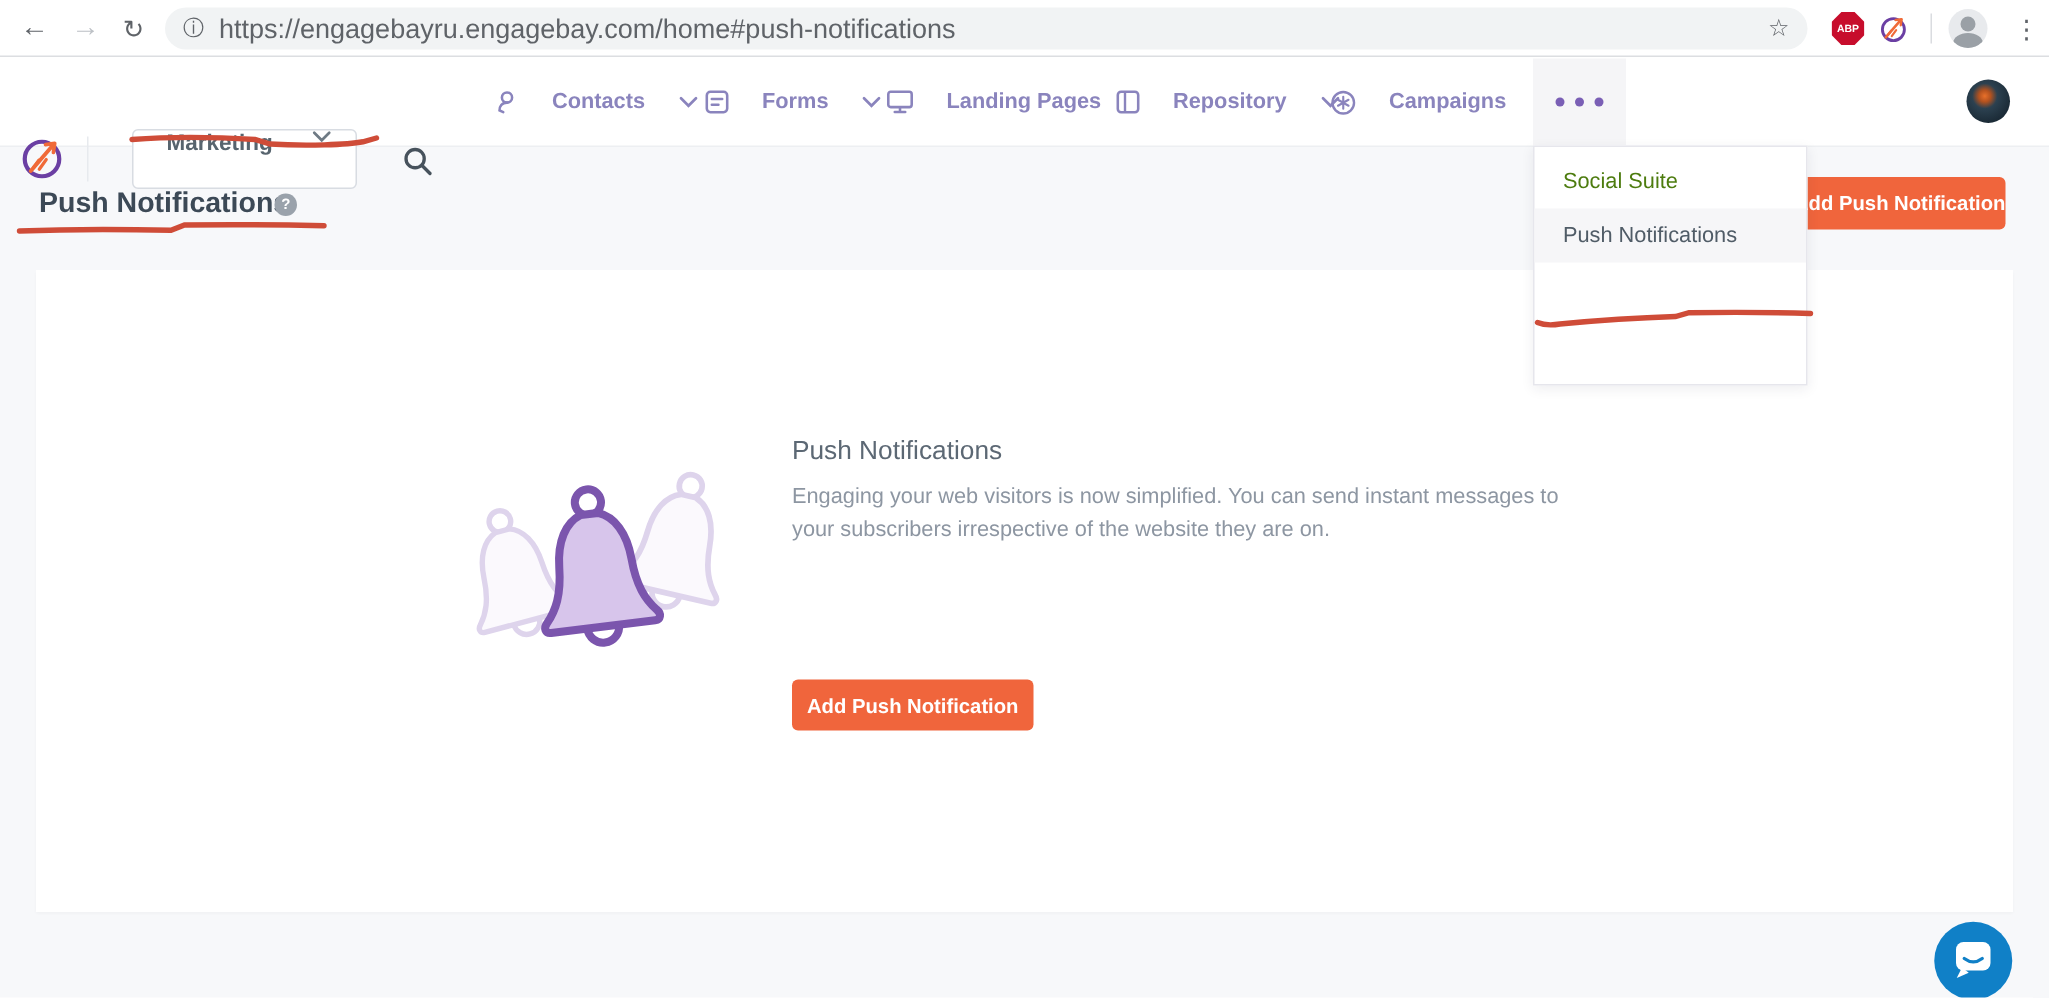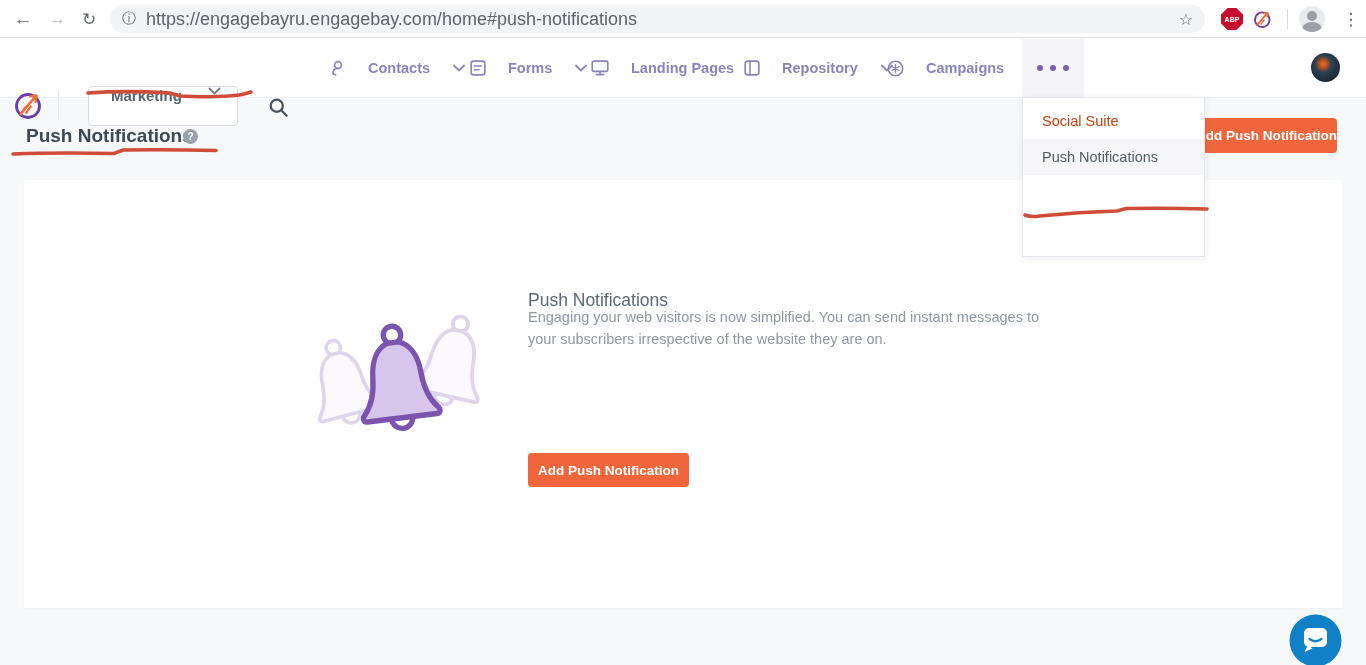--- a/index.html
+++ b/index.html
@@ -93,33 +93,33 @@
   .add-btn-top { position:absolute; left:1196px; top:118px; width:141px; height:35px; z-index:5; }
 
   
   .dropdown {
     position:absolute; left:1022px; top:97px; width:183px; height:160px;
     background:#fff; border:1px solid #e6e6ec; box-shadow:0 2px 8px rgba(40,40,60,.08);
     z-index:20; padding-top:5px;
   }
   .dropdown .dd-item {
     height:36px; display:flex; align-items:center; padding-left:19px;
-    font-size:14.5px; color:#c2410c; cursor:pointer; white-space:nowrap;
+    font-size:14.5px; color:#4d7c0f; cursor:pointer; white-space:nowrap;
   }
   .dropdown .dd-item.active { background:#f6f6f8; color:#505c67; }
 
   
   .content-card {
     position:absolute; left:24px; top:180px; width:1318px; height:428px;
     background:#ffffff; box-shadow:0 1px 2px rgba(0,0,0,.03);
   }
   .bells { position:absolute; left:273px; top:122px; width:210px; height:160px; }
   .es-heading { position:absolute; left:504px; top:110px; font-size:17.5px; color:#5c6874; }
   .es-p { position:absolute; left:504px; width:540px; font-size:14.5px; line-height:21.5px; color:#8d96a2; }
-  .es-p1 { top:127px; }
+  .es-p1 { top:141px; }
   .es-p2 { top:198px; }
   .add-btn-main { position:absolute; left:504px; top:273px; width:161px; height:34px; }
 
   
   .chat-launcher { position:absolute; left:1289px; top:614px; width:53px; height:53px; cursor:pointer; z-index:40; }
 
   
   .annot { position:absolute; pointer-events:none; z-index:50; }
 </style>
 </head>

